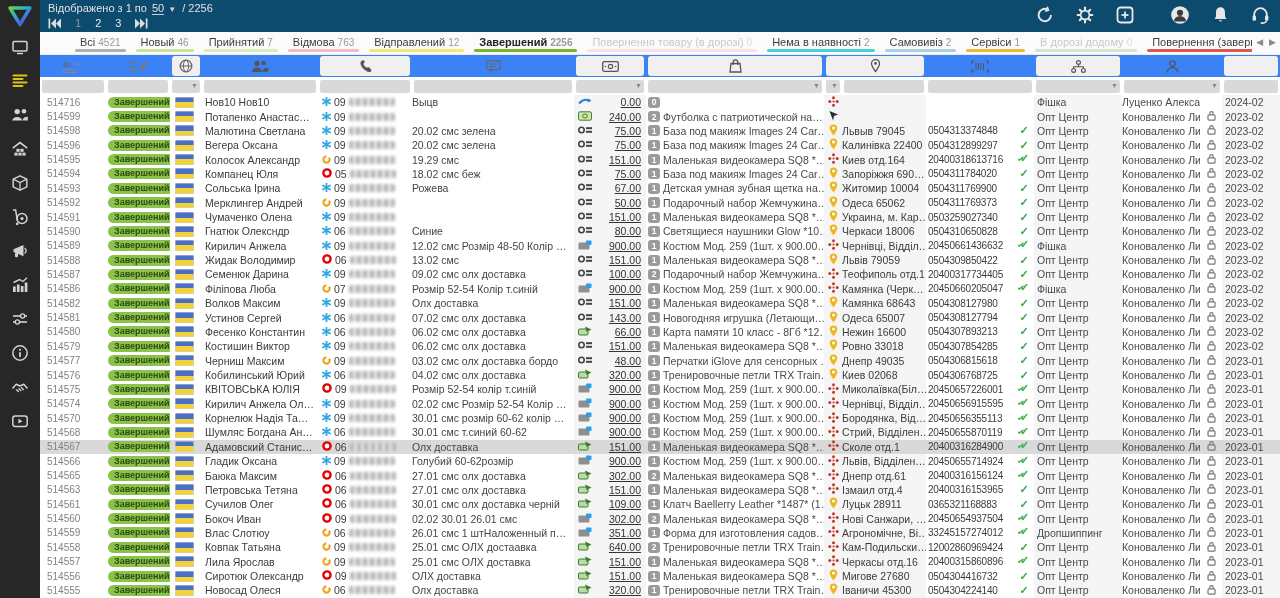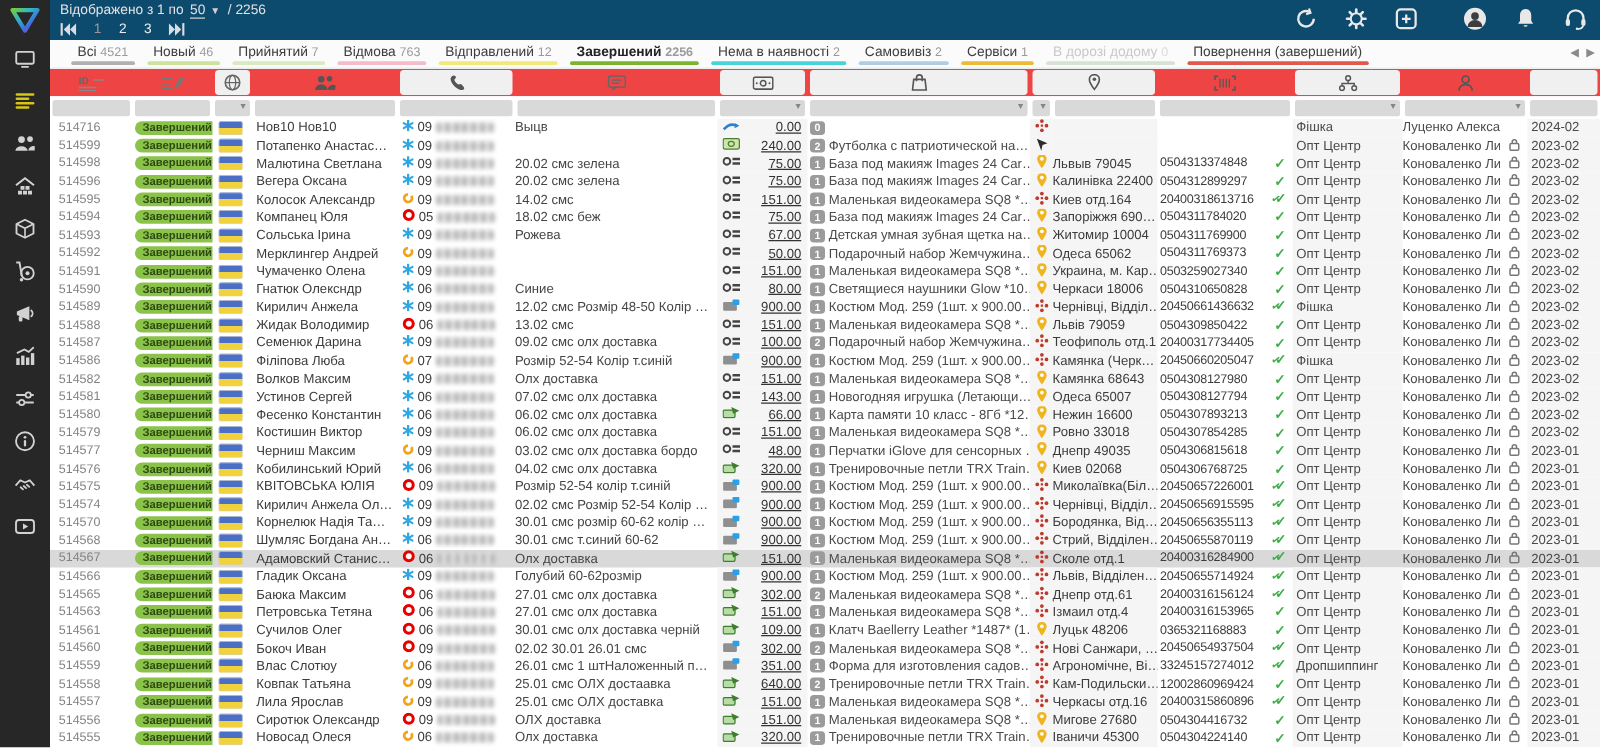--- a/index.html
+++ b/index.html
@@ -20,32 +20,32 @@
   #pager { position:absolute; left:8px; top:17px; display:flex; align-items:center; gap:14px; }
   #pager .pg { font-size:11px; color:#ececec; cursor:pointer; }
   #pager .pg.cur { color:#9a9a9a; }
   #pager .nav { display:flex; align-items:center; cursor:pointer; }
   #topIcons { position:absolute; right:10px; top:5px; display:flex; align-items:center; gap:22px; }
   #topIcons .ti { cursor:pointer; display:flex; align-items:center; }
   #topIcons .ti.gap { margin-left:14px; }
 
   
   #tabsbar { position:absolute; left:40px; top:32px; right:0; height:23px; background:#fbfbfb; border-bottom:1px solid #ececec; z-index:4; }
-  #tabs { display:flex; overflow:hidden; padding-left:12px; height:100%; margin-right:28px; }
+  #tabs { display:flex; overflow:hidden; padding-left:30px; height:100%; margin-right:28px; }
   .tab { position:relative; font-size:11px; color:#3d3d3d; padding:4px 10px 0 10px; white-space:nowrap; cursor:pointer; flex:0 0 auto; }
   .tab .cnt { font-size:10px; color:#9a9a9a; margin-left:3px; }
   .tab.active { font-weight:bold; color:#222; }
   .tab.muted { color:#c9c9c9; }
   .tab.muted .cnt { color:#dcdcdc; }
   .tab .ul { position:absolute; left:5px; right:5px; bottom:2px; height:3px; border-radius:2px; }
   #tabArrows { position:absolute; right:4px; top:5px; font-size:9px; color:#8a8a8a; display:flex; gap:6px; }
   #tabArrows span { cursor:pointer; }
 
   
-  #thead { position:absolute; left:40px; top:55px; right:0; height:22px; background:#ef4444; display:grid; grid-template-columns:var(--cols); align-items:center; z-index:3; }
+  #thead { position:absolute; left:40px; top:55px; right:0; height:22px; background:#3b82f6; display:grid; grid-template-columns:var(--cols); align-items:center; z-index:3; }
   .hic { display:flex; justify-content:center; align-items:center; height:20px; margin:0 2px; border-radius:3px; cursor:pointer; }
   .hic.boxed { background:#f0f0f0; }
   #tfilter { position:absolute; left:40px; top:77px; right:0; height:18px; background:#fff; display:grid; grid-template-columns:var(--cols); align-items:center; z-index:3; }
   .fin { height:13px; background:#d9d9d9; border-radius:2px; margin:0 2px; position:relative; cursor:text; }
   .fin .dd { position:absolute; right:2px; top:2.5px; font-size:7px; color:#858585; line-height:8px; }
 
   
   #tbody { position:absolute; left:40px; top:95px; right:0; bottom:0; overflow:hidden; }
   .row { display:grid; grid-template-columns:var(--cols); height:14.37px; align-items:center; font-size:10.5px; color:#3c3c3c; cursor:pointer; }
   .row.sel { background:#d9d9d9; }
@@ -280,20 +280,21 @@
   </header>
 
   <div id="tabsbar">
     <div id="tabs">
         <div class="tab  "><span>Всі</span><span class="cnt">4521</span><span class="ul" style="background:#b0b0b0"></span></div>
         <div class="tab  "><span>Новый</span><span class="cnt">46</span><span class="ul" style="background:#cde29a"></span></div>
         <div class="tab  "><span>Прийнятий</span><span class="cnt">7</span><span class="ul" style="background:#d8eac0"></span></div>
         <div class="tab  "><span>Відмова</span><span class="cnt">763</span><span class="ul" style="background:#f4bcc8"></span></div>
         <div class="tab  "><span>Відправлений</span><span class="cnt">12</span><span class="ul" style="background:#f1ea79"></span></div>
         <div class="tab active "><span>Завершений</span><span class="cnt">2256</span><span class="ul" style="background:#7ab52e"></span></div>
+        <div class="tab  muted"><span>Повернення товару (в дорозі)</span><span class="cnt">0</span><span class="ul" style="background:#f9e0e6"></span></div>
         <div class="tab  "><span>Нема в наявності</span><span class="cnt">2</span><span class="ul" style="background:#45d5d8"></span></div>
         <div class="tab  "><span>Самовивіз</span><span class="cnt">2</span><span class="ul" style="background:#aecfe2"></span></div>
         <div class="tab  "><span>Сервіси</span><span class="cnt">1</span><span class="ul" style="background:#ecba38"></span></div>
         <div class="tab  muted"><span>В дорозі додому</span><span class="cnt">0</span><span class="ul" style="background:#d5e3d3"></span></div>
         <div class="tab  "><span>Повернення (завершений)</span><span class="ul" style="background:#e0584e"></span></div>
       </div>
     <div id="tabArrows">
       <span>◀</span>
       <span>▶</span>
     </div>
@@ -651,21 +652,21 @@
           <span class="flag"></span>
         </div>
         <div class="c c4">Колосок Александр</div>
         <div class="c c5">
           <span><svg width="9" height="9" viewBox="0 0 9 9">
               <circle cx="4.5" cy="4.5" r="3.1" fill="none" stroke="#f0a41e" stroke-width="2.2" stroke-dasharray="12 3" transform="rotate(40 4.5 4.5)"></circle>
             </svg></span>
           <span>09</span>
           <span class="blurnum"></span>
         </div>
-        <div class="c c6">14.02 смс</div>
+        <div class="c c6">19.29 смс</div>
         <div class="c c7 shade">
           <span><svg width="14" height="10" viewBox="0 0 14 10">
               <circle cx="3.5" cy="5" r="2.7" fill="none" stroke="#444" stroke-width="1.6"></circle>
               <rect x="8" y="2.2" width="6" height="2" fill="#444"></rect>
               <rect x="8" y="5.8" width="6" height="2" fill="#444"></rect>
             </svg></span>
         </div>
         <div class="c c8 shade">151.00</div>
         <div class="c c9">
           <span class="qty">1</span>
@@ -2003,21 +2004,21 @@
         <div class="c c9">
           <span class="qty">1</span>
           <span>Клатч Baellerry Leather *1487* (1…</span>
         </div>
         <div class="c c10 shade">
           <span><svg width="9" height="12" viewBox="0 0 9 12">
               <path d="M4.5 0.5 C2 0.5 0.7 2.2 0.7 4.1 C0.7 6.6 4.5 11.5 4.5 11.5 C4.5 11.5 8.3 6.6 8.3 4.1 C8.3 2.2 7 0.5 4.5 0.5 Z" fill="#f0b41e"></path>
               <circle cx="4.5" cy="4" r="1.5" fill="#fff"></circle>
             </svg></span>
         </div>
-        <div class="c c11 shade">Луцьк 48206</div>
+        <div class="c c11 shade">Луцьк 28911</div>
         <div class="c c12">0365321168883</div>
         <div class="c c13">
           <span class="chk1">✓</span>
         </div>
         <div class="c c14 shade">Опт Центр</div>
         <div class="c c15">Коноваленко Ли…</div>
         <div class="c c16">
           <span><svg width="9" height="11" viewBox="0 0 9 11">
               <rect x="1" y="4.8" width="7" height="5.4" rx="1" fill="none" stroke="#777" stroke-width="1.2"></rect>
               <path d="M2.8 4.8 V3.4 a1.7 1.7 0 0 1 3.4 0 V4.8" fill="none" stroke="#777" stroke-width="1.2"></path>

